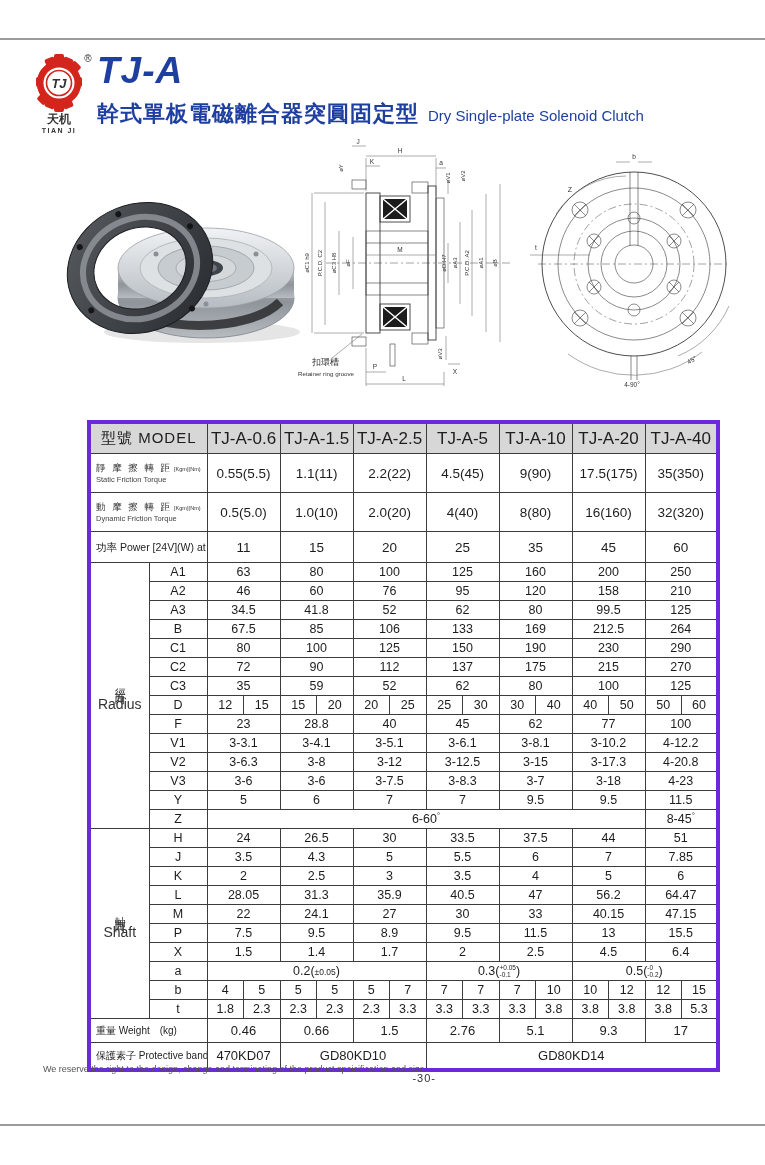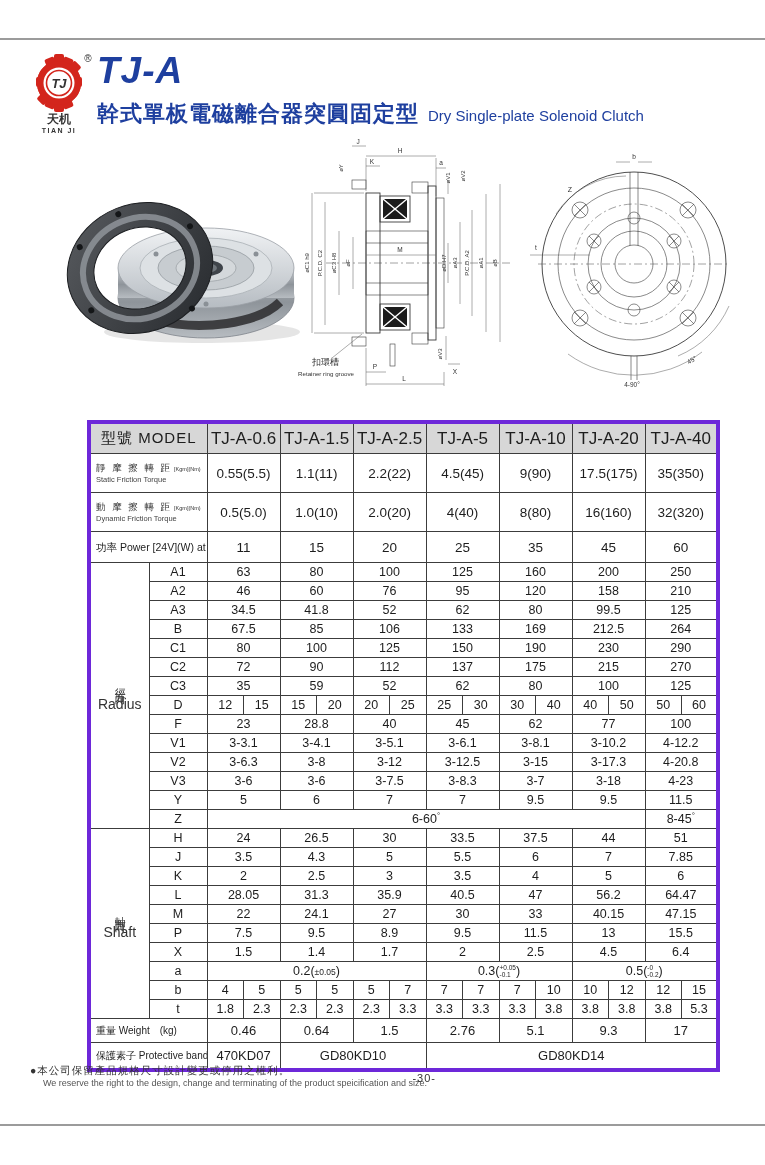--- a/index.html
+++ b/index.html
@@ -617,33 +617,32 @@
         <td class="dval" colspan="1">3.3</td>
         <td class="dval" colspan="1">3.8</td>
         <td class="dval" colspan="1">3.8</td>
         <td class="dval" colspan="1">3.8</td>
         <td class="dval" colspan="1">3.8</td>
         <td class="dval" colspan="1">5.3</td>
       </tr>
       <tr class="r-weight">
         <td colspan="2" class="lbl lblb">重量 Weight　(kg)</td>
         <td class="bval" colspan="2">0.46</td>
-        <td class="bval" colspan="2">0.64</td>
+        <td class="bval" colspan="2">0.66</td>
         <td class="bval" colspan="2">1.5</td>
         <td class="bval" colspan="2">2.76</td>
         <td class="bval" colspan="2">5.1</td>
         <td class="bval" colspan="2">9.3</td>
         <td class="bval" colspan="2">17</td>
       </tr>
       <tr class="r-prot">
         <td colspan="2" class="lbl lblb">保護素子 Protective band</td>
         <td class="bval" colspan="2">470KD07</td>
         <td class="bval" colspan="4">GD80KD10</td>
         <td class="bval" colspan="8">GD80KD14</td>
       </tr>
     </tbody>
 </table>
 
 <div id="footnote">
-  <div class="zh"><span>●</span><span>本公司保留產品規格尺寸設計變更或停用之權利。</span></div>
   <div class="en">We reserve the right to the design, change and terminating of the product speicification and size.</div>
 </div>
 <div id="page-num">-30-</div>
 
 </body></html>

